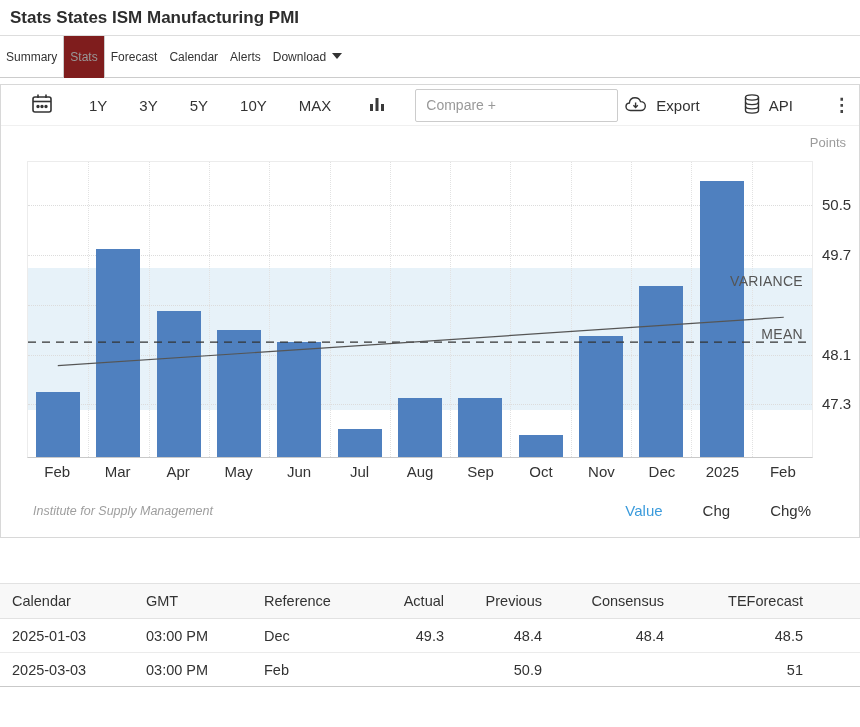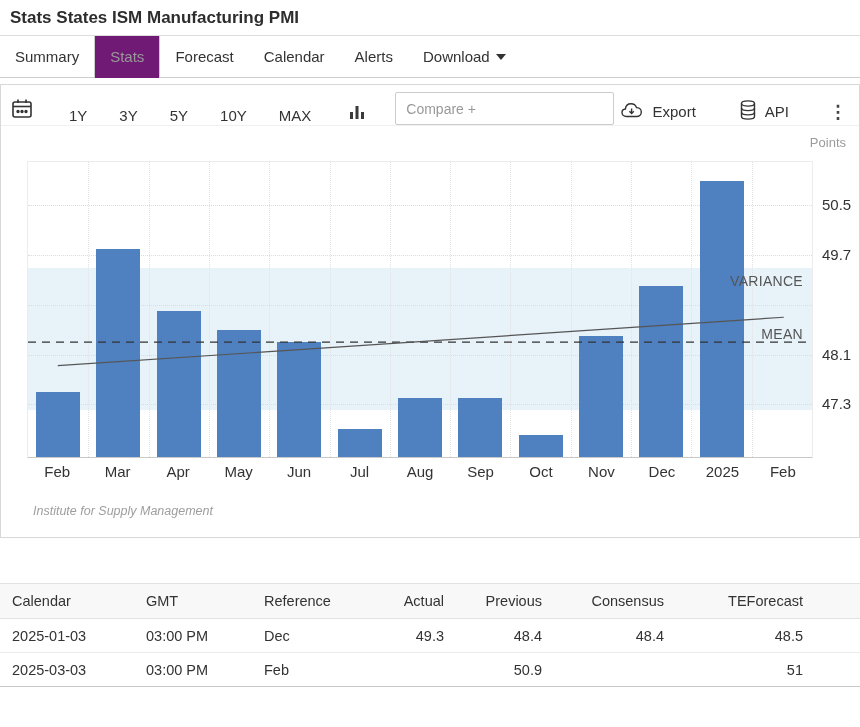--- a/index.html
+++ b/index.html
@@ -10,29 +10,29 @@
     background:#ffffff; color:#333;
     position:relative; overflow:hidden;
   }
 
   
   .title-bar { padding:8px 10px 7px; }
   .title-bar h1 { margin:0; font-size:17px; font-weight:bold; color:#2d2d2d; }
 
   
   .tabbar { display:flex; height:43px; border-top:1px solid #ddd; border-bottom:1px solid #ccc; }
-  .tab { padding:0 15px; line-height:42px; font-size:15px; color:#333; cursor:pointer; white-space:nowrap; }
-  .tab.active { color:#999; background:#701a75; border-left:1px solid #ccc; border-right:1px solid #ccc; margin-bottom:-1px; }
+  .tab { padding:0 6px; line-height:42px; font-size:12px; color:#333; cursor:pointer; white-space:nowrap; }
+  .tab.active { color:#999; background:#7f1d1d; border-left:1px solid #ccc; border-right:1px solid #ccc; margin-bottom:-1px; }
   .tab .caret { display:inline-block; margin-left:6px; vertical-align:2px;
     width:0; height:0; border-left:5px solid transparent; border-right:5px solid transparent; border-top:6px solid #333; }
 
   
   .panel { margin-top:6px; border:1px solid #d8d8d8; height:454px; }
 
-  .toolbar { height:41px; display:flex; align-items:flex-end; padding:0 8px; border-bottom:1px solid #f0f0f0; }
+  .toolbar { height:41px; display:flex; align-items:center; padding:0 28px; border-bottom:1px solid #f0f0f0; }
   .icon-btn { display:flex; align-items:center; cursor:pointer; background:none; border:none; padding:0; }
   .ranges { display:flex; margin-left:18px; }
   .range { font-size:15px; color:#333; margin:0 10px; cursor:pointer; background:none; border:none; font-family:inherit; }
   .chart-type { margin-left:20px; }
   .compare-input { margin-left:28px; width:270px; height:33px; border:1px solid #ccc; border-radius:2px;
     padding:0 10px; font-size:14px; font-family:inherit; color:#333; outline:none; }
   .compare-input::placeholder { color:#999; }
   .tb-right { margin-left:auto; display:flex; align-items:center; gap:30px; }
   .tb-action { display:flex; align-items:center; gap:7px; font-size:15px; color:#333; cursor:pointer; background:none; border:none; font-family:inherit; }
   .kebab { font-size:18px; font-weight:bold; color:#444; cursor:pointer; background:none; border:none; line-height:1; padding:0 4px; }
@@ -199,20 +199,25 @@
         <div class="xlabel">Jul</div>
         <div class="xlabel">Aug</div>
         <div class="xlabel">Sep</div>
         <div class="xlabel">Oct</div>
         <div class="xlabel">Nov</div>
         <div class="xlabel">Dec</div>
         <div class="xlabel">2025</div>
         <div class="xlabel">Feb</div>
       </div>
     <div class="source">Institute for Supply Management</div>
+    <div class="series-links">
+      <button class="series-link active">Value</button>
+      <button class="series-link">Chg</button>
+      <button class="series-link">Chg%</button>
+    </div>
   </div>
 </div>
 
 <table class="calendar-table">
   <colgroup>
       <col style="width:145px">
       <col style="width:118px">
       <col style="width:105px">
       <col style="width:90px">
       <col style="width:98px">

